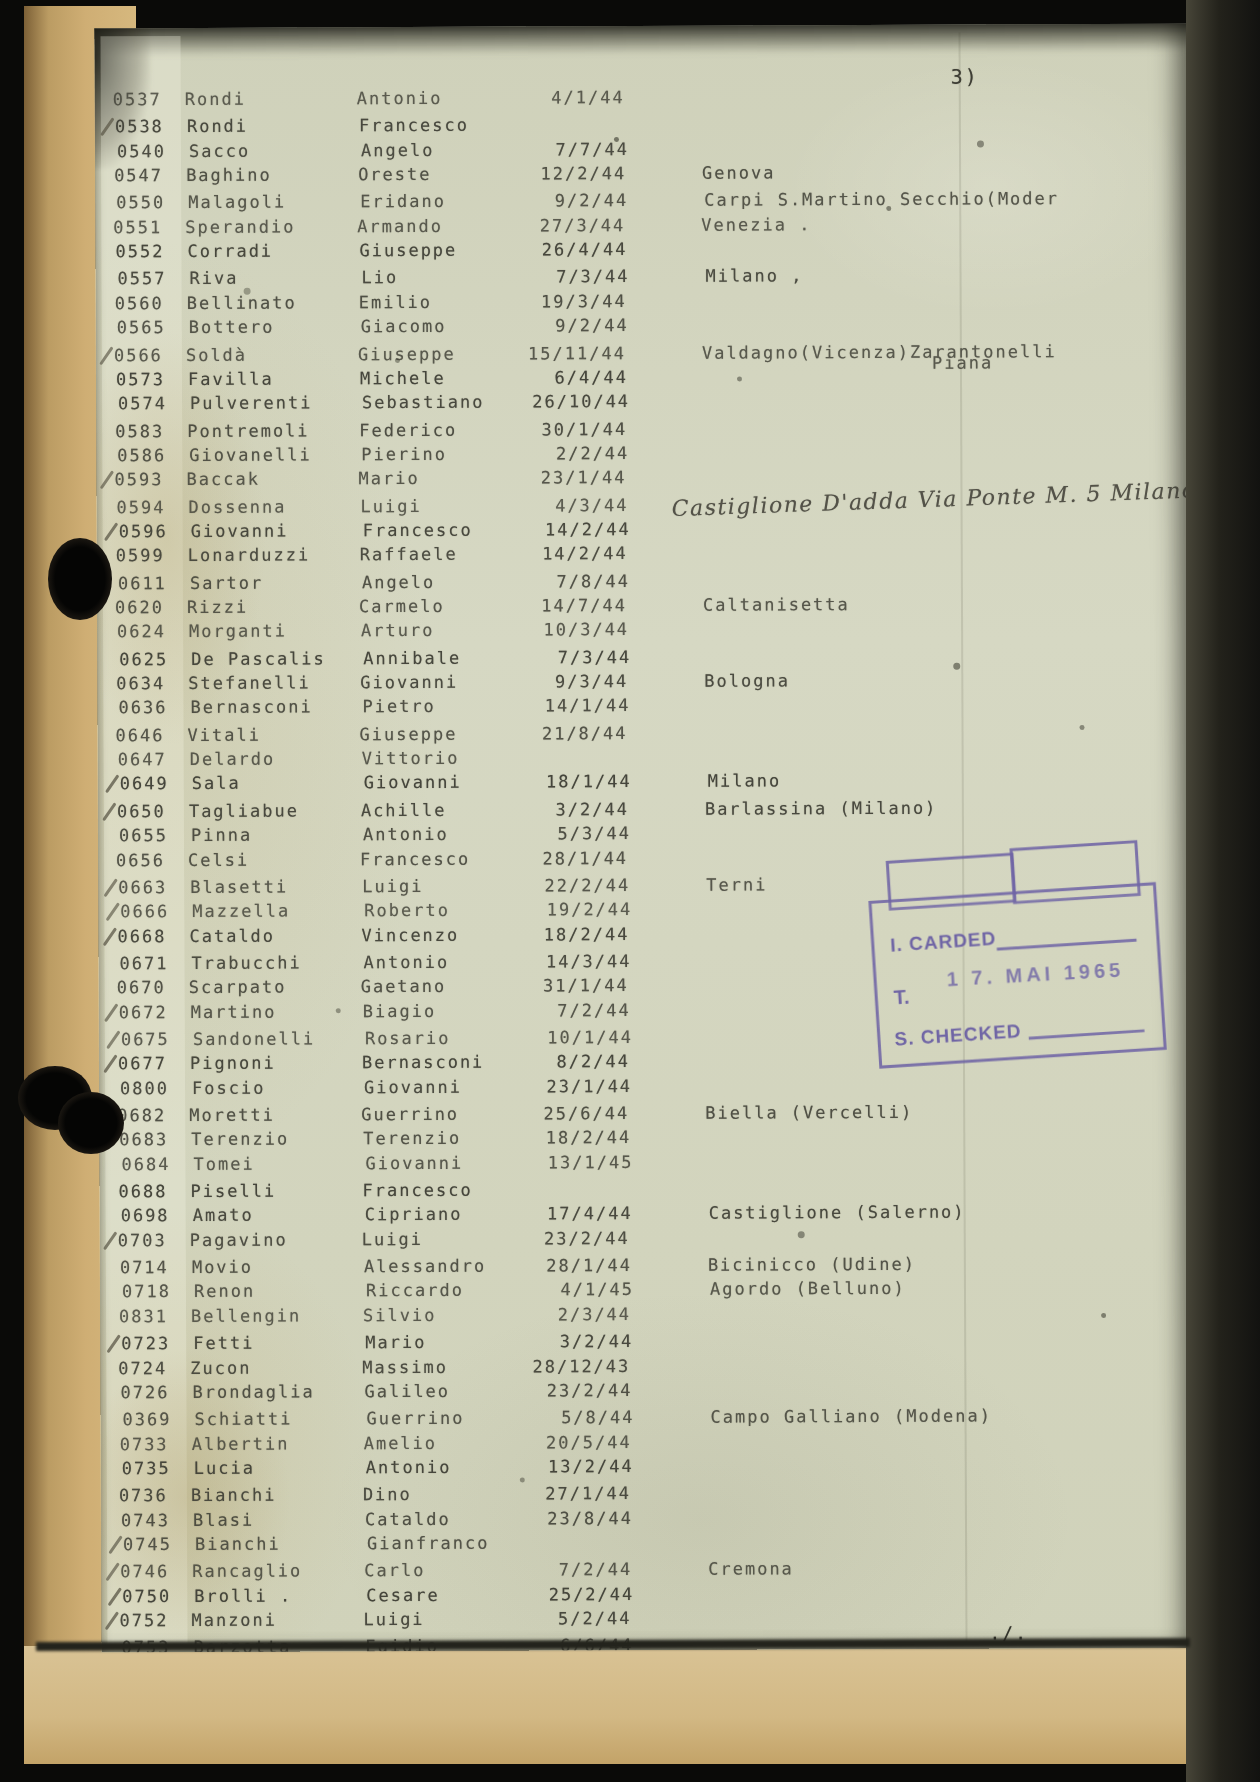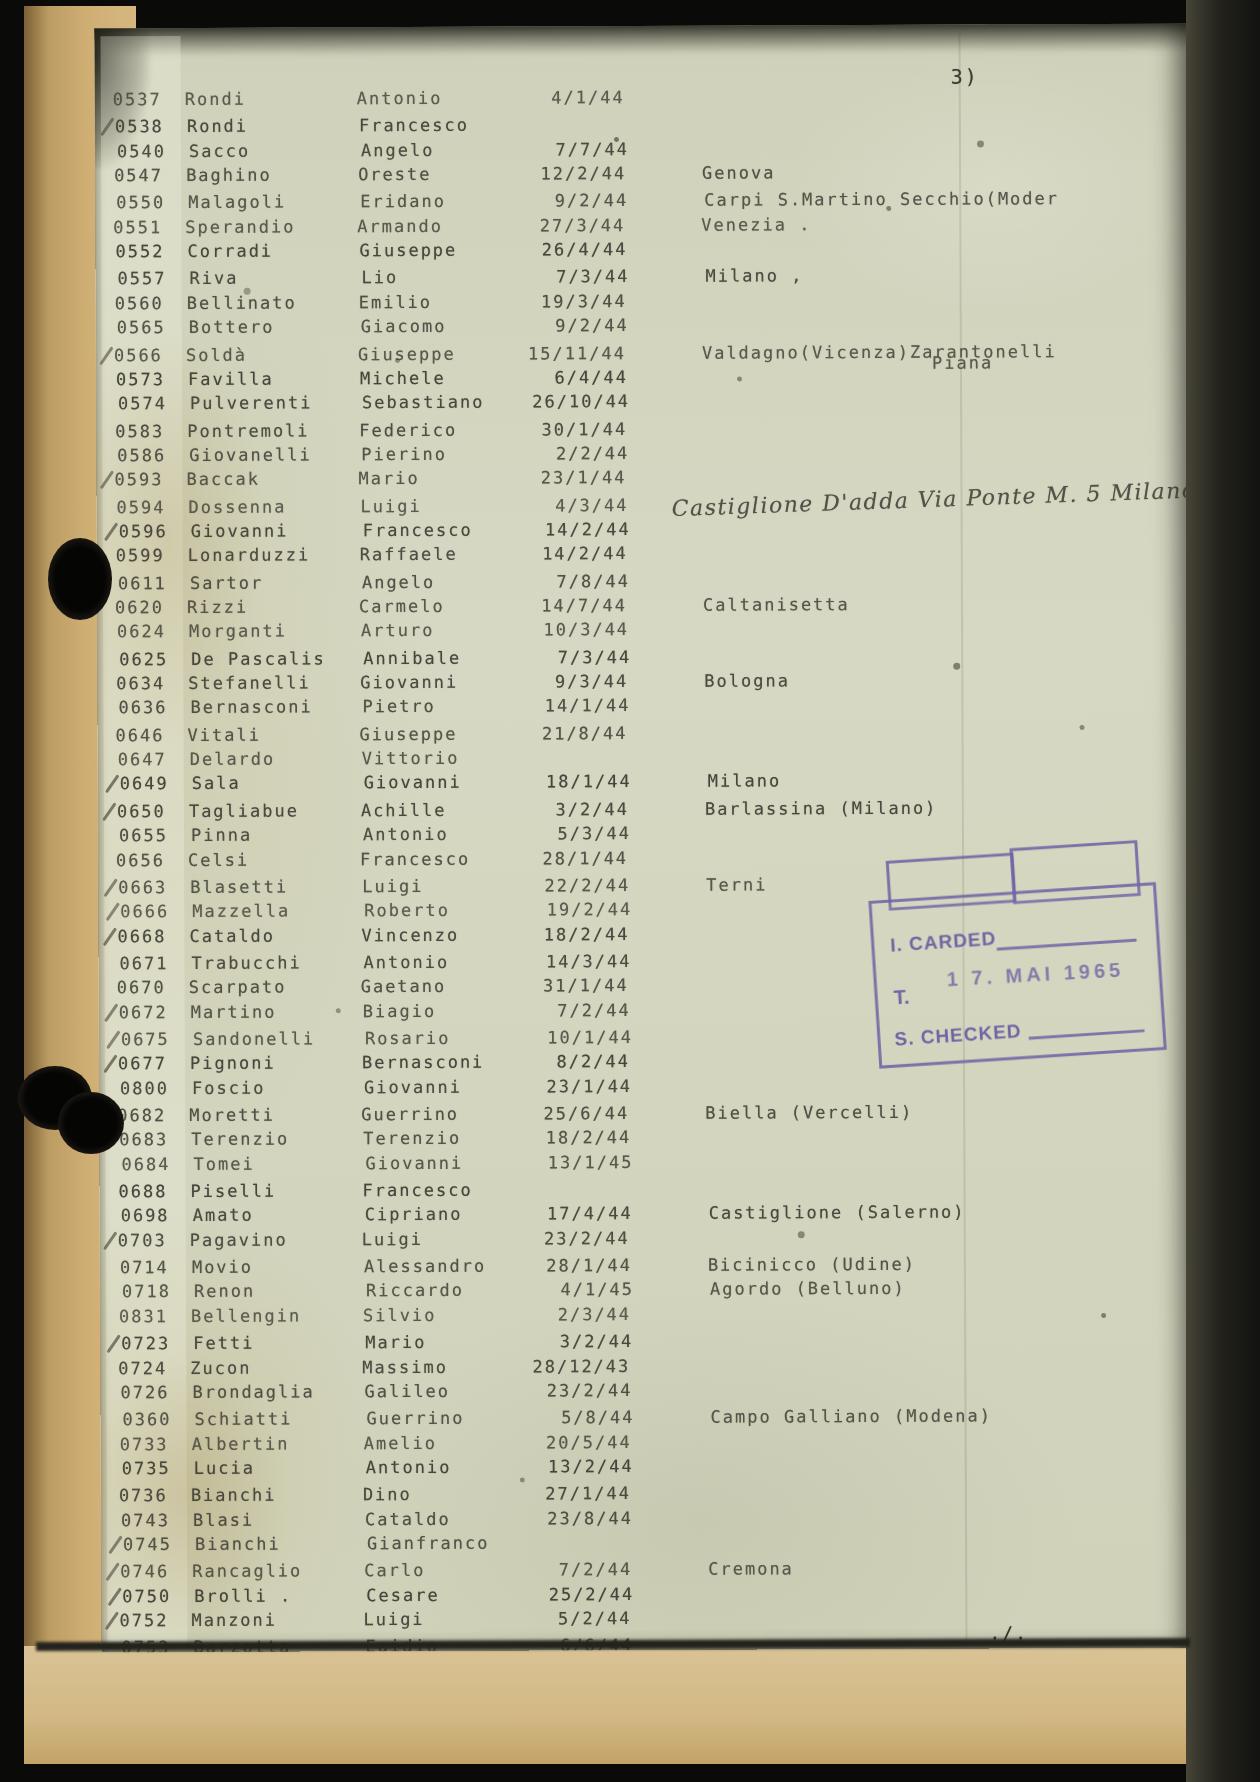--- a/index.html
+++ b/index.html
@@ -168,21 +168,21 @@
       <div class="row tw" style="top: 1125.7px; left: 2px; opacity: 0.82;"><span class="cell c-id">0684</span><span class="cell c-sur">Tomei</span><span class="cell c-giv">Giovanni</span><span class="cell c-date">13/1/45</span></div>
       <div class="row tw" style="top: 1153.05px; left: -1px; opacity: 0.95;"><span class="cell c-id">0688</span><span class="cell c-sur">Piselli</span><span class="cell c-giv">Francesco</span></div>
       <div class="row tw" style="top: 1177.4px; left: 1px; opacity: 0.92;"><span class="cell c-id">0698</span><span class="cell c-sur">Amato</span><span class="cell c-giv">Cipriano</span><span class="cell c-date">17/4/44</span><span class="cell c-pla">Castiglione (Salerno)</span></div>
       <div class="row tw" style="top: 1201.75px; left: -2px; opacity: 0.89;"><div class="checkm"></div><span class="cell c-id">0703</span><span class="cell c-sur">Pagavino</span><span class="cell c-giv">Luigi</span><span class="cell c-date">23/2/44</span></div>
       <div class="row tw" style="top: 1229.1px; left: 0px; opacity: 0.86;"><span class="cell c-id">0714</span><span class="cell c-sur">Movio</span><span class="cell c-giv">Alessandro</span><span class="cell c-date">28/1/44</span><span class="cell c-pla">Bicinicco (Udine)</span></div>
       <div class="row tw" style="top: 1253.45px; left: 2px; opacity: 0.83;"><span class="cell c-id">0718</span><span class="cell c-sur">Renon</span><span class="cell c-giv">Riccardo</span><span class="cell c-date">4/1/45</span><span class="cell c-pla">Agordo (Belluno)</span></div>
       <div class="row tw" style="top: 1277.8px; left: -1px; opacity: 0.8;"><span class="cell c-id">0831</span><span class="cell c-sur">Bellengin</span><span class="cell c-giv">Silvio</span><span class="cell c-date">2/3/44</span></div>
       <div class="row tw" style="top: 1305.15px; left: 1px; opacity: 0.93;"><div class="checkm"></div><span class="cell c-id">0723</span><span class="cell c-sur">Fetti</span><span class="cell c-giv">Mario</span><span class="cell c-date">3/2/44</span></div>
       <div class="row tw" style="top: 1329.5px; left: -2px; opacity: 0.9;"><span class="cell c-id">0724</span><span class="cell c-sur">Zucon</span><span class="cell c-giv">Massimo</span><span class="cell c-date">28/12/43</span></div>
       <div class="row tw" style="top: 1353.85px; left: 0px; opacity: 0.87;"><span class="cell c-id">0726</span><span class="cell c-sur">Brondaglia</span><span class="cell c-giv">Galileo</span><span class="cell c-date">23/2/44</span></div>
-      <div class="row tw" style="top: 1381.2px; left: 2px; opacity: 0.84;"><span class="cell c-id">0360</span><span class="cell c-sur">Schiatti</span><span class="cell c-giv">Guerrino</span><span class="cell c-date">5/8/44</span><span class="cell c-pla">Campo Galliano (Modena)</span></div>
+      <div class="row tw" style="top: 1381.2px; left: 2px; opacity: 0.84;"><span class="cell c-id">0369</span><span class="cell c-sur">Schiatti</span><span class="cell c-giv">Guerrino</span><span class="cell c-date">5/8/44</span><span class="cell c-pla">Campo Galliano (Modena)</span></div>
       <div class="row tw" style="top: 1405.55px; left: -1px; opacity: 0.81;"><span class="cell c-id">0733</span><span class="cell c-sur">Albertin</span><span class="cell c-giv">Amelio</span><span class="cell c-date">20/5/44</span></div>
       <div class="row tw" style="top: 1429.9px; left: 1px; opacity: 0.94;"><span class="cell c-id">0735</span><span class="cell c-sur">Lucia</span><span class="cell c-giv">Antonio</span><span class="cell c-date">13/2/44</span></div>
       <div class="row tw" style="top: 1457.25px; left: -2px; opacity: 0.91;"><span class="cell c-id">0736</span><span class="cell c-sur">Bianchi</span><span class="cell c-giv">Dino</span><span class="cell c-date">27/1/44</span></div>
       <div class="row tw" style="top: 1481.6px; left: 0px; opacity: 0.88;"><span class="cell c-id">0743</span><span class="cell c-sur">Blasi</span><span class="cell c-giv">Cataldo</span><span class="cell c-date">23/8/44</span></div>
       <div class="row tw" style="top: 1505.95px; left: 2px; opacity: 0.85;"><div class="checkm"></div><span class="cell c-id">0745</span><span class="cell c-sur">Bianchi</span><span class="cell c-giv">Gianfranco</span></div>
       <div class="row tw" style="top: 1533.3px; left: -1px; opacity: 0.82;"><div class="checkm"></div><span class="cell c-id">0746</span><span class="cell c-sur">Rancaglio</span><span class="cell c-giv">Carlo</span><span class="cell c-date">7/2/44</span><span class="cell c-pla">Cremona</span></div>
       <div class="row tw" style="top: 1557.65px; left: 1px; opacity: 0.95;"><div class="checkm"></div><span class="cell c-id">0750</span><span class="cell c-sur">Brolli .</span><span class="cell c-giv">Cesare</span><span class="cell c-date">25/2/44</span></div>
       <div class="row tw" style="top: 1582px; left: -2px; opacity: 0.92;"><div class="checkm"></div><span class="cell c-id">0752</span><span class="cell c-sur">Manzoni</span><span class="cell c-giv">Luigi</span><span class="cell c-date">5/2/44</span></div>
       <div class="row tw" style="top: 1609.35px; left: 0px; opacity: 0.89;"><span class="cell c-id">0753</span><span class="cell c-sur">Barzotta</span><span class="cell c-giv">Egidio</span><span class="cell c-date">6/6/44</span></div>
     </div>

